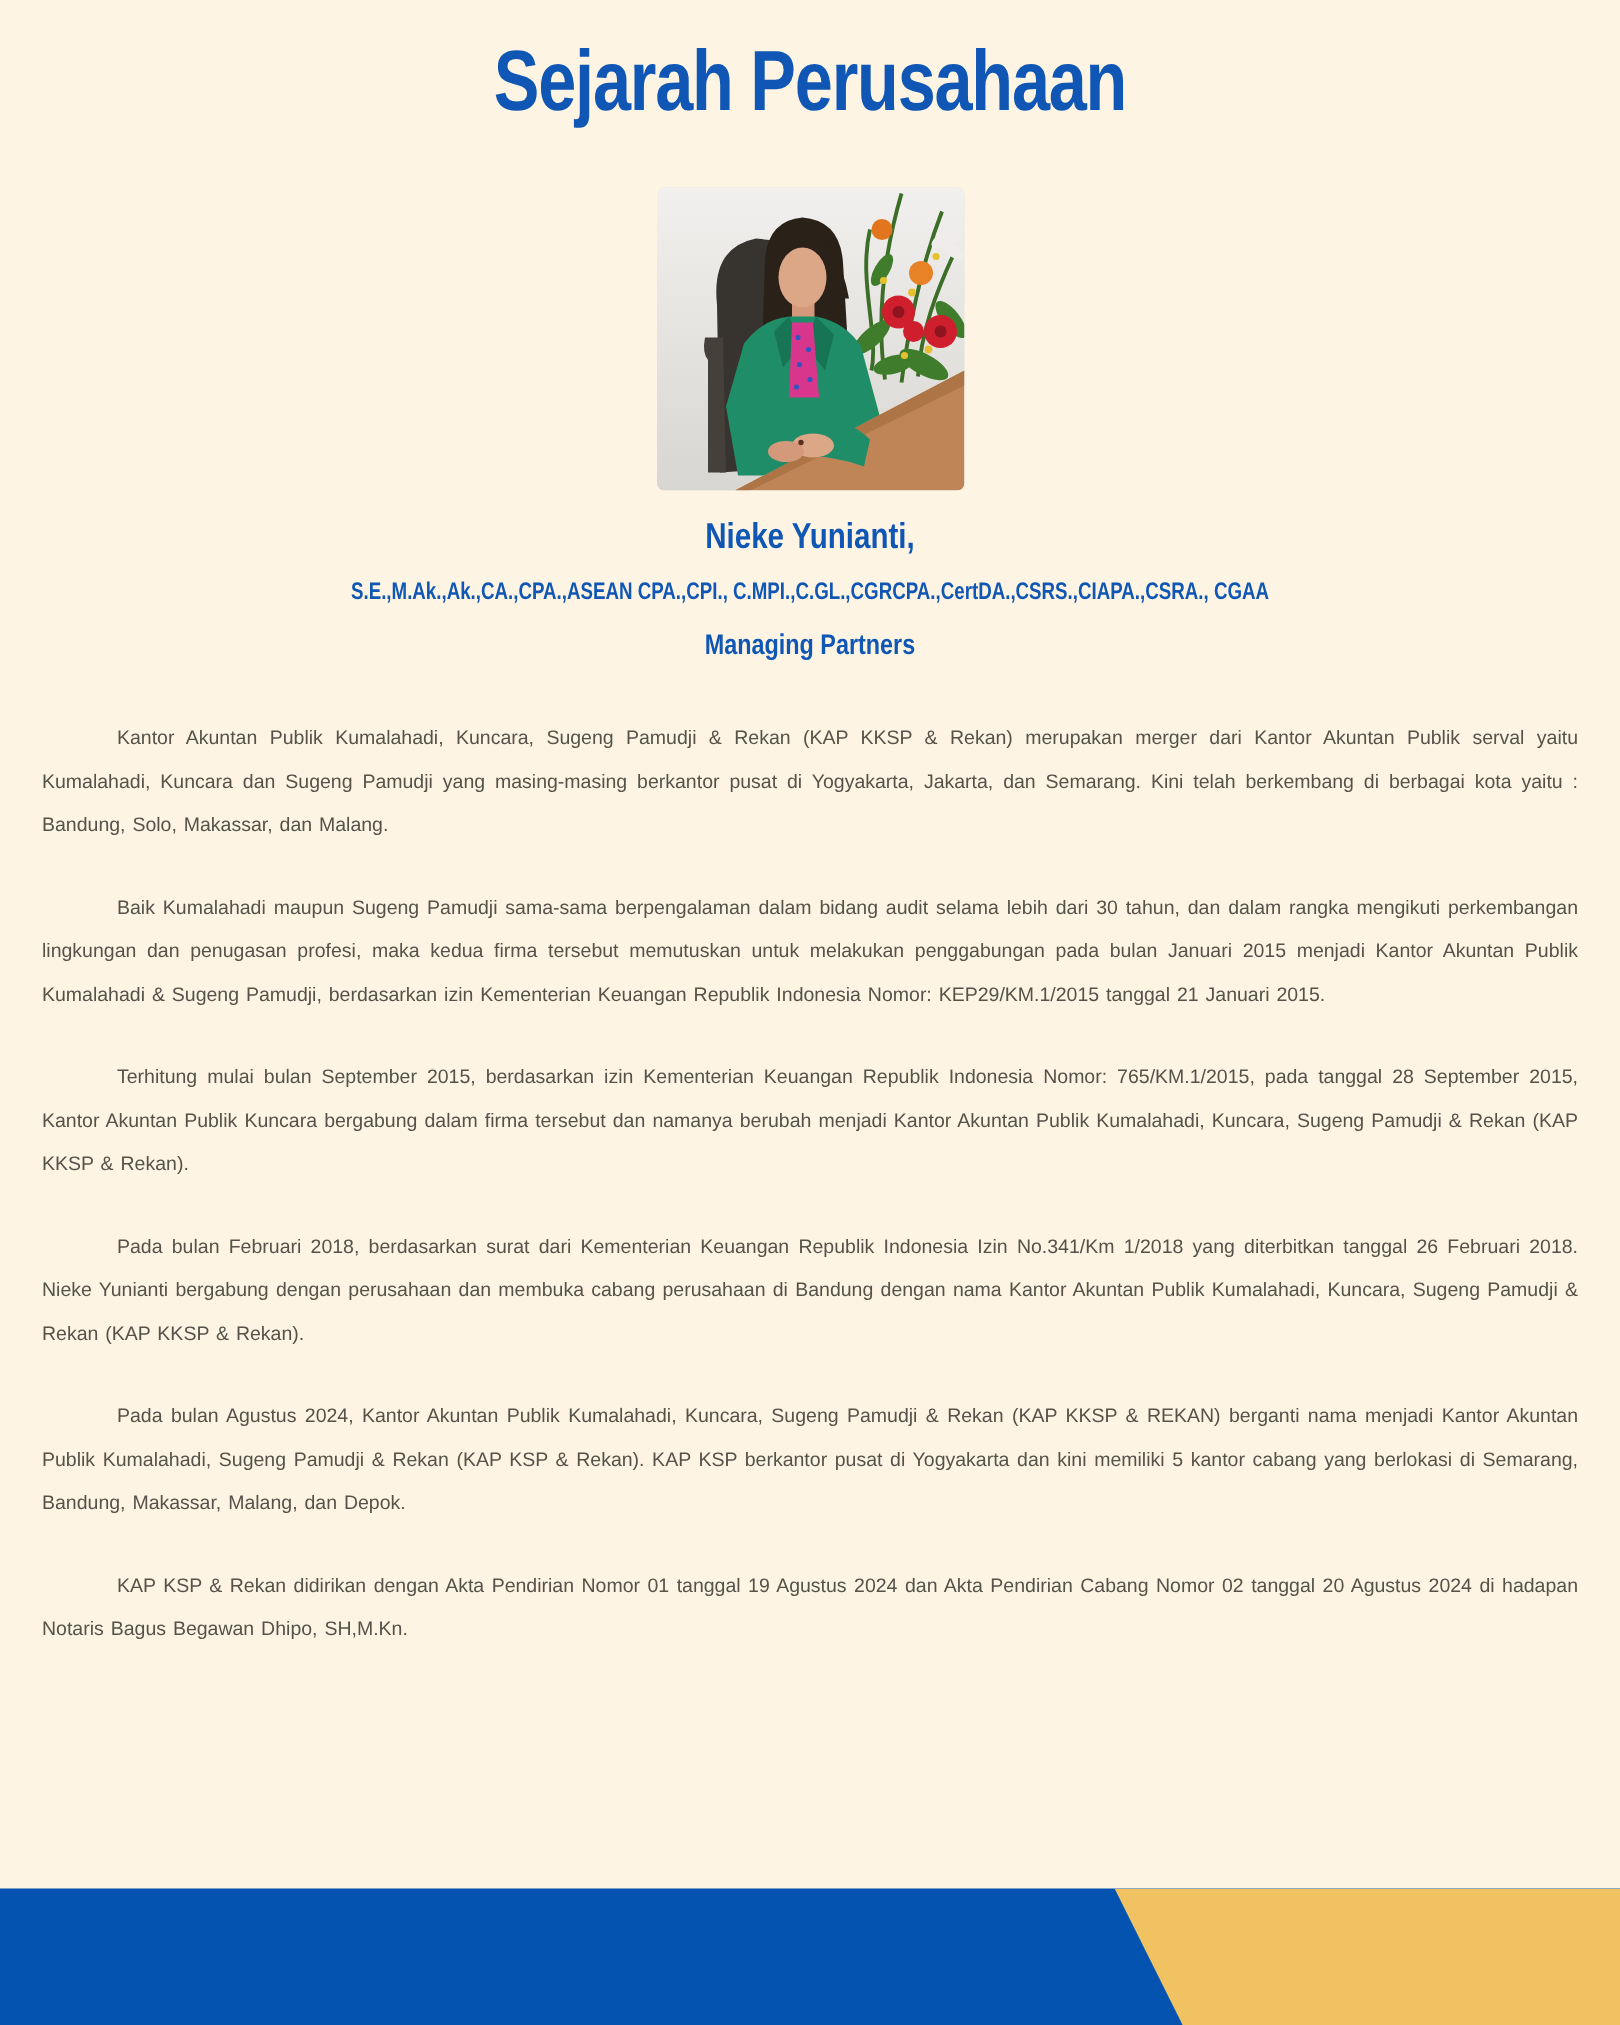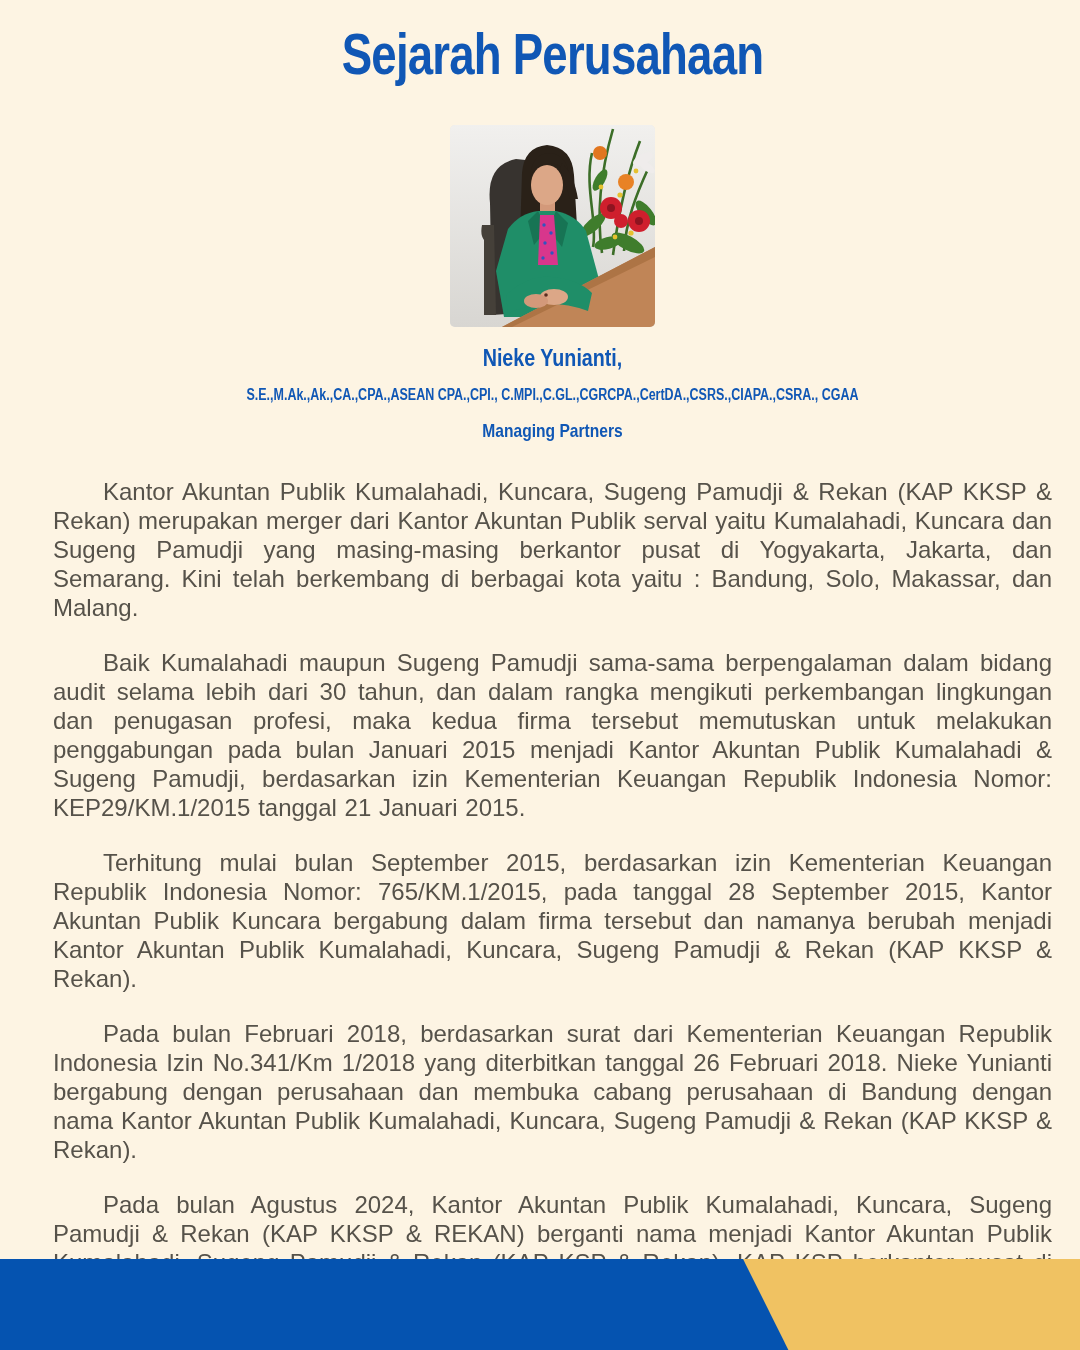--- a/index.html
+++ b/index.html
@@ -14,21 +14,20 @@
   body{
     font-family:"Liberation Sans", sans-serif;
     background:var(--background);
   }
   .page{
     position:relative;
     width:1080px;
     height:1350px;
     background:var(--background);
     overflow:hidden;
-    padding-left:25px;
   }
   .page-title{
     padding-top:22px;
     height:70px;
     text-align:center;
     font-size:57px;
     line-height:64px;
     font-weight:bold;
     letter-spacing:-1px;
     color:var(--heading-blue);
@@ -76,21 +75,21 @@
     color:var(--heading-blue);
     transform:scaleX(0.82);
     transform-origin:50% 50%;
     white-space:nowrap;
   }
   .history{
     margin-top:33px;
     padding:0 28px;
   }
   .history p{
-    font-size:24px;
+    font-size:13px;
     line-height:29px;
     color:var(--body-text);
     text-align:justify;
     text-indent:50px;
     margin-bottom:26px;
     word-spacing:1px;
   }
   .footer-band{
     position:absolute;
     left:0;
@@ -208,19 +207,20 @@
   <div class="profile-credentials">S.E.,M.Ak.,Ak.,CA.,CPA.,ASEAN CPA.,CPI., C.MPI.,C.GL.,CGRCPA.,CertDA.,CSRS.,CIAPA.,CSRA., CGAA</div>
 
   <div class="profile-role">Managing Partners</div>
 
   <div class="history">
     <p>Kantor Akuntan Publik Kumalahadi, Kuncara, Sugeng Pamudji &amp; Rekan (KAP KKSP &amp; Rekan) merupakan merger dari Kantor Akuntan Publik serval yaitu Kumalahadi, Kuncara dan Sugeng Pamudji yang masing-masing berkantor pusat di Yogyakarta, Jakarta, dan Semarang. Kini telah berkembang di berbagai kota yaitu : Bandung, Solo, Makassar, dan Malang.</p>
     <p>Baik Kumalahadi maupun Sugeng Pamudji sama-sama berpengalaman dalam bidang audit selama lebih dari 30 tahun, dan dalam rangka mengikuti perkembangan lingkungan dan penugasan profesi, maka kedua firma tersebut memutuskan untuk melakukan penggabungan pada bulan Januari 2015 menjadi Kantor Akuntan Publik Kumalahadi &amp; Sugeng Pamudji, berdasarkan izin Kementerian Keuangan Republik Indonesia Nomor: KEP29/KM.1/2015 tanggal 21 Januari 2015.</p>
     <p>Terhitung mulai bulan September 2015, berdasarkan izin Kementerian Keuangan Republik Indonesia Nomor: 765/KM.1/2015, pada tanggal 28 September 2015, Kantor Akuntan Publik Kuncara bergabung dalam firma tersebut dan namanya berubah menjadi Kantor Akuntan Publik Kumalahadi, Kuncara, Sugeng Pamudji &amp; Rekan (KAP KKSP &amp; Rekan).</p>
     <p>Pada bulan Februari 2018, berdasarkan surat dari Kementerian Keuangan Republik Indonesia Izin No.341/Km 1/2018 yang diterbitkan tanggal 26 Februari 2018. Nieke Yunianti bergabung dengan perusahaan dan membuka cabang perusahaan di Bandung dengan nama Kantor Akuntan Publik Kumalahadi, Kuncara, Sugeng Pamudji &amp; Rekan (KAP KKSP &amp; Rekan).</p>
     <p>Pada bulan Agustus 2024, Kantor Akuntan Publik Kumalahadi, Kuncara, Sugeng Pamudji &amp; Rekan (KAP KKSP &amp; REKAN) berganti nama menjadi Kantor Akuntan Publik Kumalahadi, Sugeng Pamudji &amp; Rekan (KAP KSP &amp; Rekan). KAP KSP berkantor pusat di Yogyakarta dan kini memiliki 5 kantor cabang yang berlokasi di Semarang, Bandung, Makassar, Malang, dan Depok.</p>
+    <p>KAP KSP &amp; Rekan didirikan dengan Akta Pendirian Nomor 01 tanggal 19 Agustus 2024 dan Akta Pendirian Cabang Nomor 02 tanggal 20 Agustus 2024 di hadapan Notaris Bagus Begawan Dhipo, SH,M.Kn.</p>
   </div>
 
   <div class="footer-band">
     <div class="footer-yellow-wedge"></div>
   </div>
 
 </div>
 
 </body></html>

